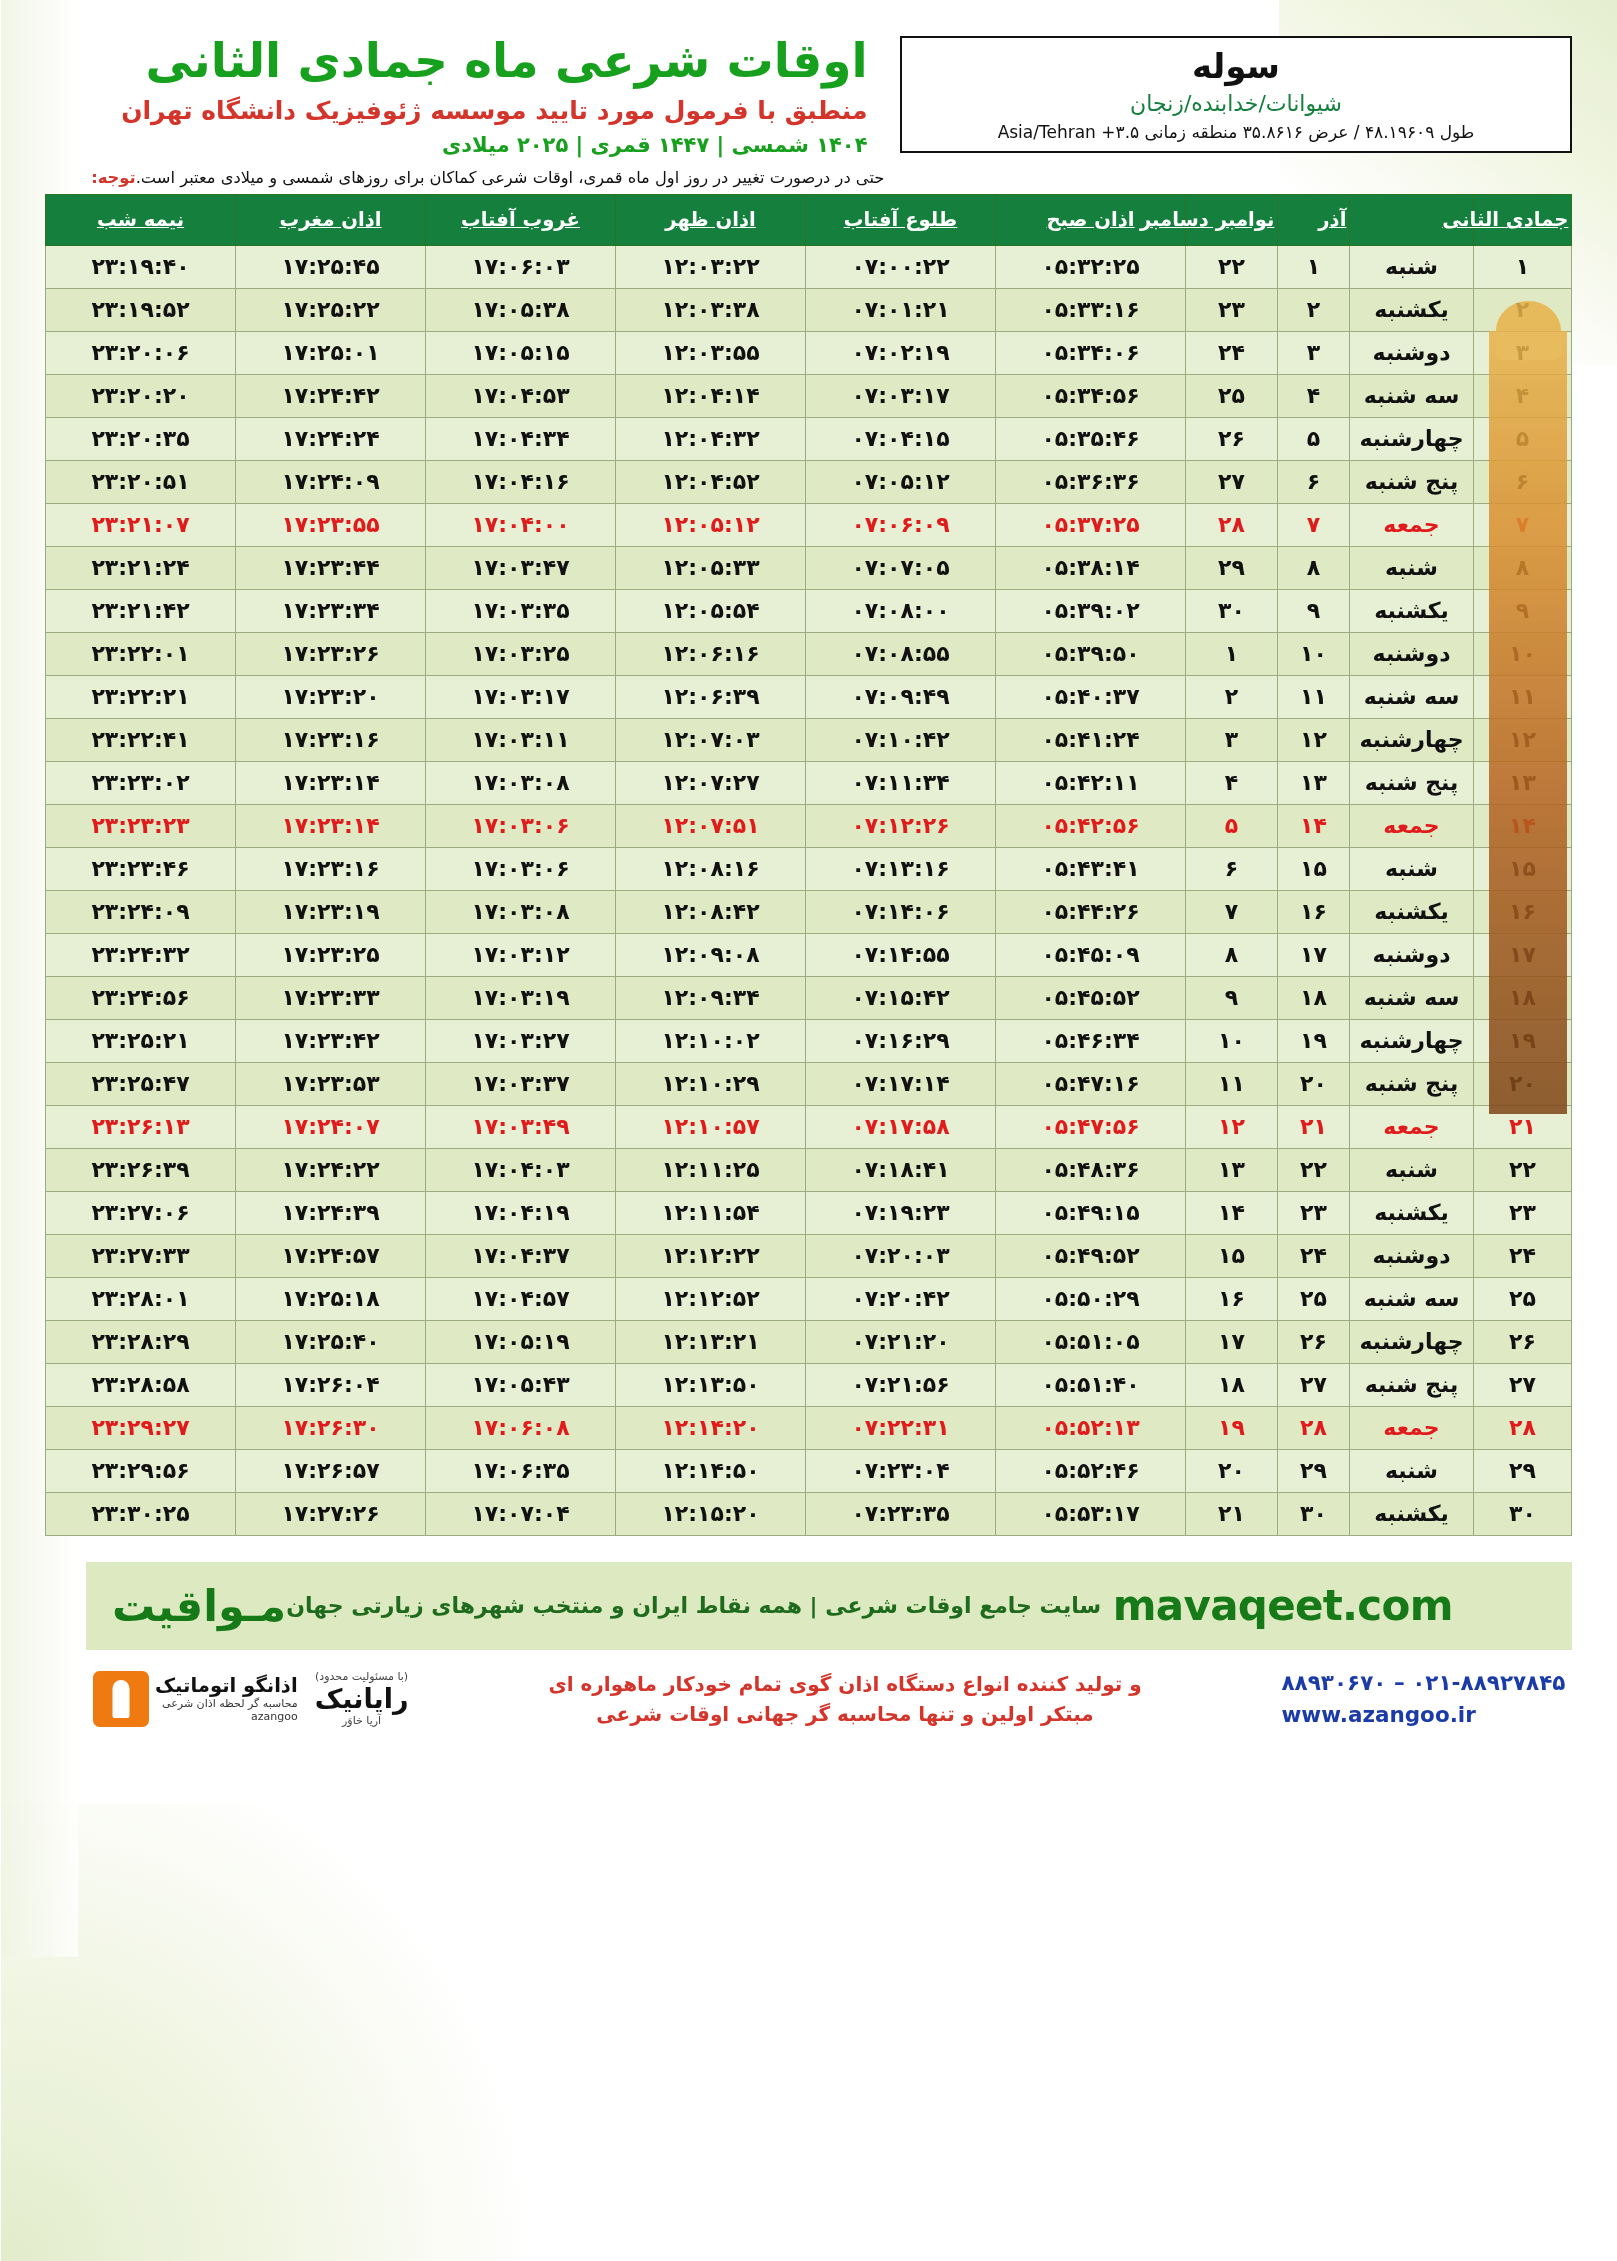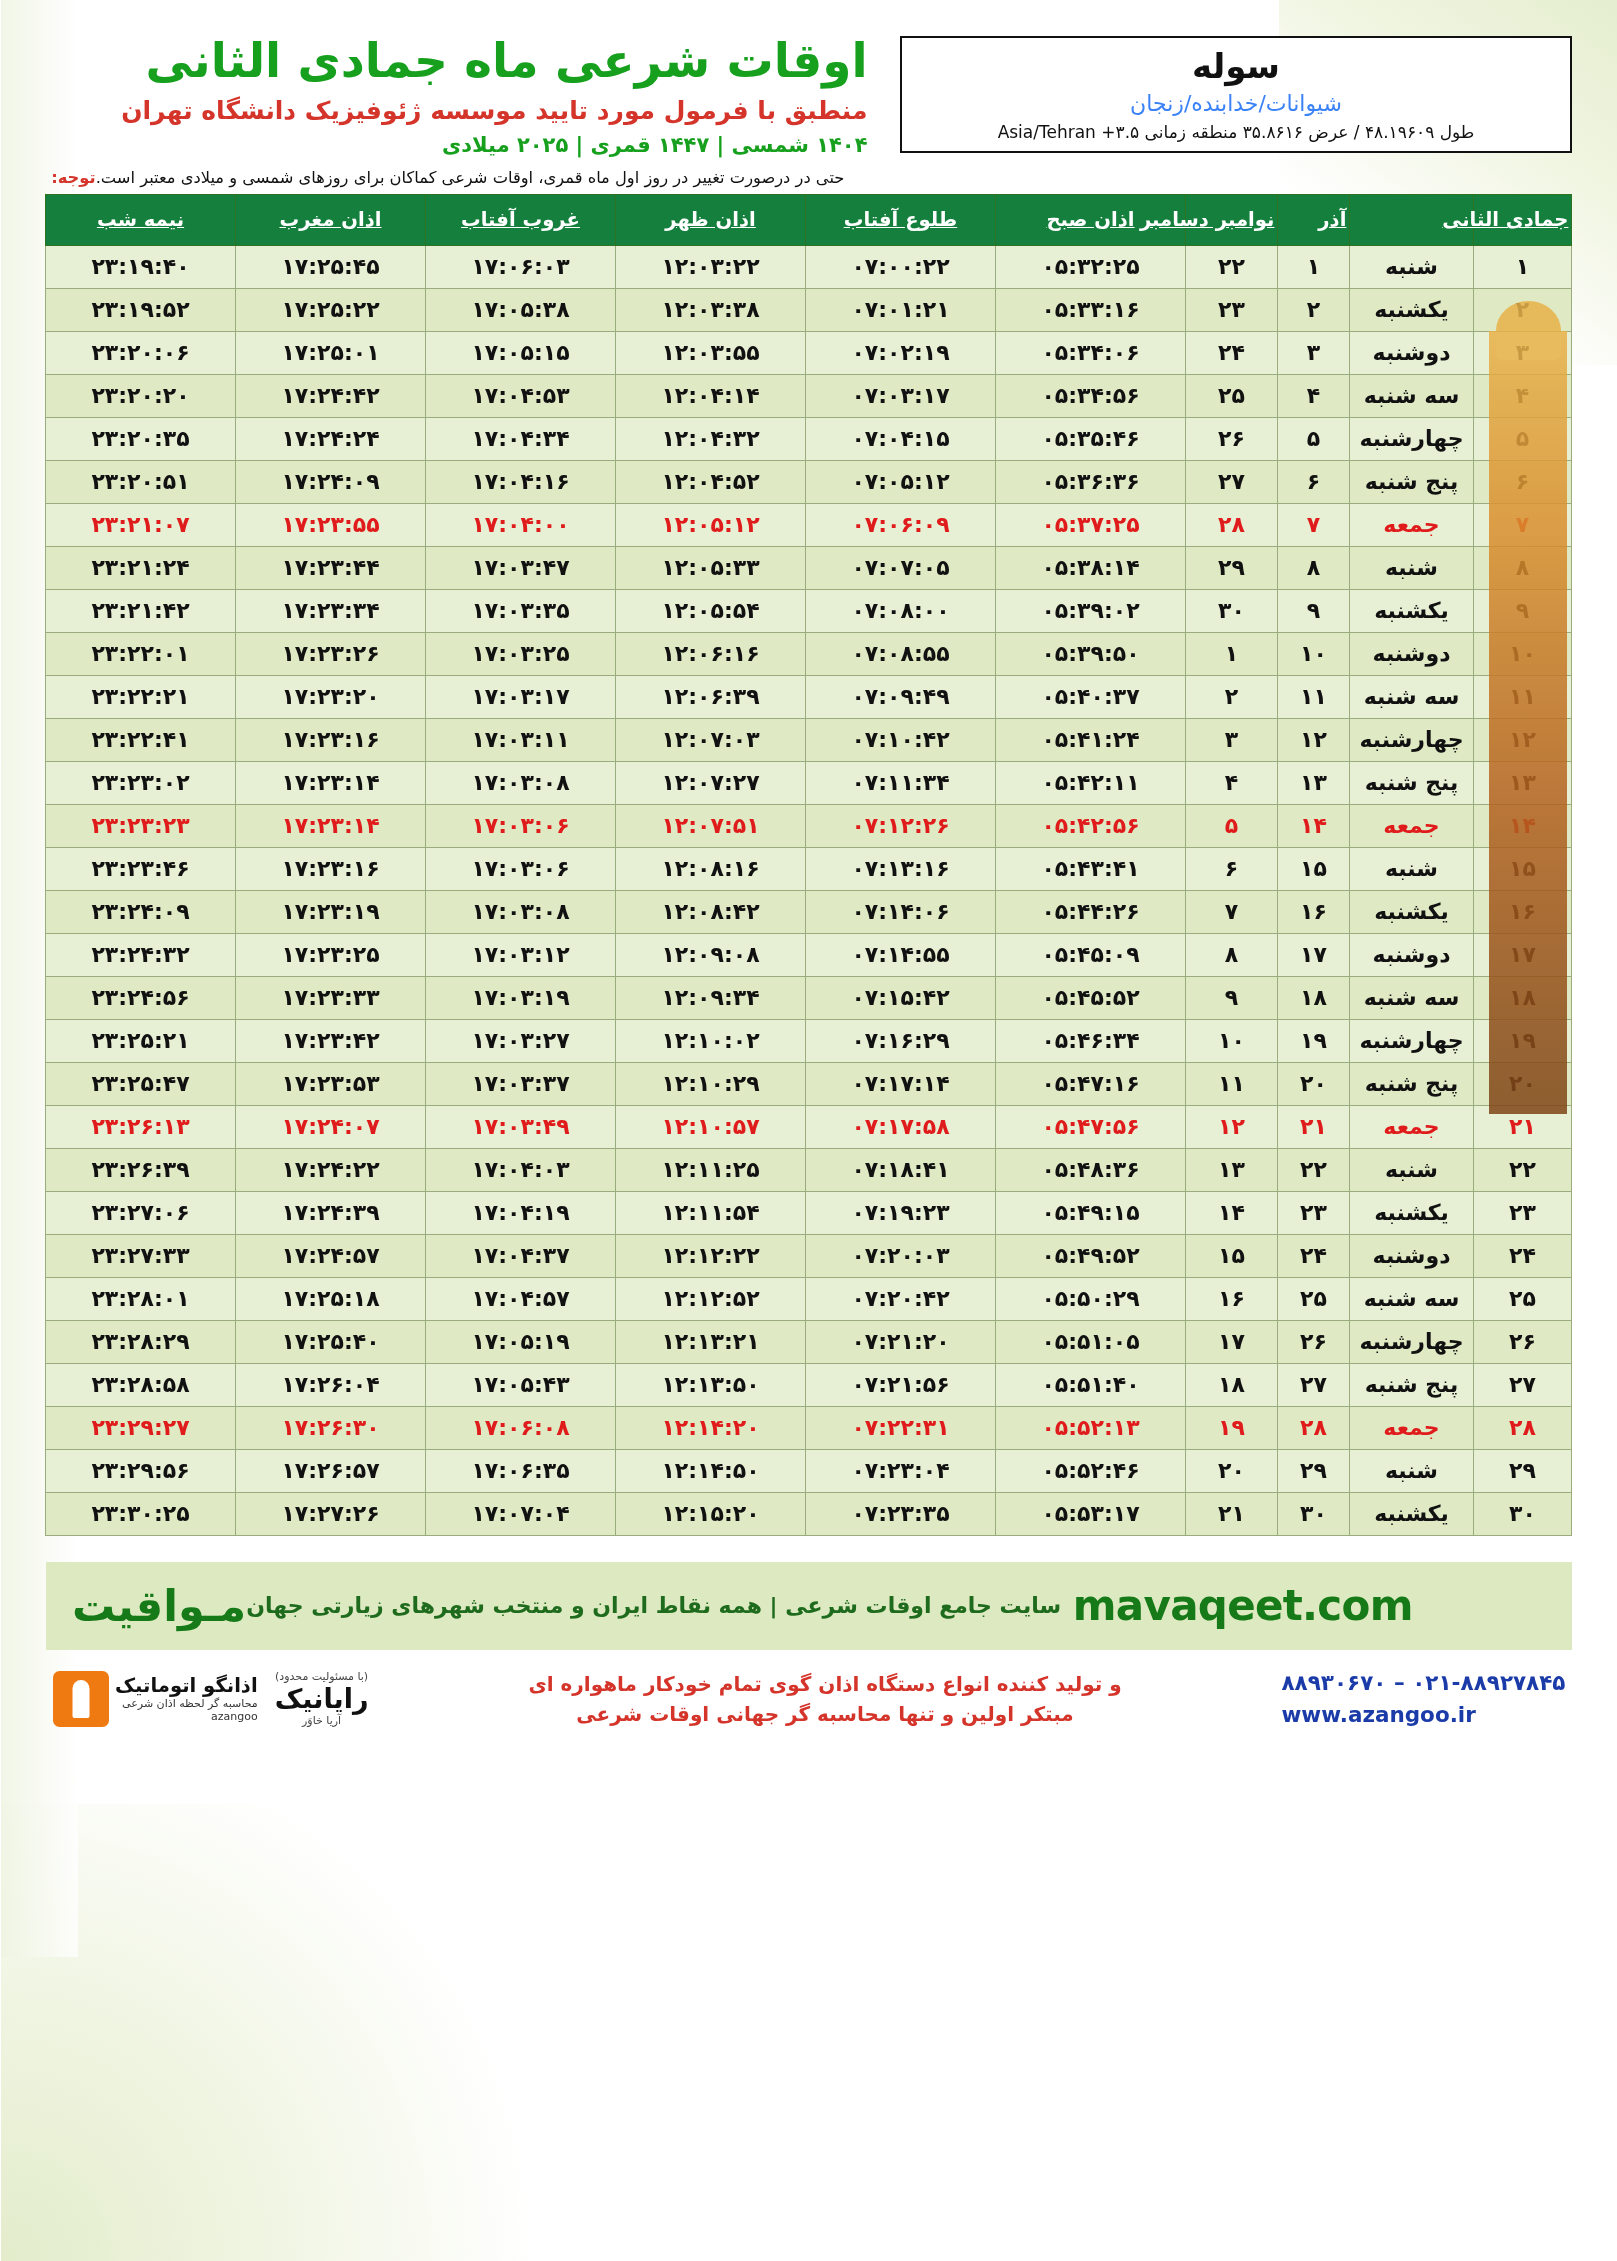--- a/index.html
+++ b/index.html
@@ -21,21 +21,21 @@
   .bg-bottom-left {
     position: absolute; bottom: 0; left: 0; width: 587px; height: 457px;
     background: radial-gradient(circle at 0% 100%, #cfe0a8 0%, #e9f0d4 40%, #ffffff 72%);
     opacity: .6; z-index: 0;
   }
   .bg-left-strip {
     position:absolute; top:0; left:0; width:78px; height:1957px;
     background: linear-gradient(90deg, #eef3e0 0%, #ffffff 100%);
     opacity:.8; z-index:0;
   }
-  .page { position: relative; z-index: 2; width: 1618px; height: 2261px; }
+  .page { position: relative; z-index: 2; width: 1618px; height: 2261px; padding-left: 40px; }
 
   
   .header {
     display: flex; flex-direction: row-reverse; align-items: flex-start;
     padding: 36px 46px 0 46px;
   }
   .title-block { flex: 1; text-align: right; padding-right: 6.5px; }
   .title-main {
     font-size: 47px; font-weight: bold; color: #17a01e; line-height: 1.08;
     letter-spacing: -0.7px;
@@ -44,21 +44,21 @@
     font-size: 25px; font-weight: bold; color: #d4342a; margin-top: 9px;
   }
   .title-dates {
     font-size: 21px; font-weight: bold; color: #17a01e; margin-top: 7.8px;
   }
   .city-box {
     width: 672px; border: 2px solid #111; background: #fff;
     padding: 10.4px 13px 9px 13px; text-align: center; margin-left: 26px;
   }
   .city-name { font-size: 34px; font-weight: bold; color: #111; line-height: 1.1; }
-  .city-region { font-size: 22px; color: #3b82f6; margin-top: 5.2px; }
+  .city-region { font-size: 22px; color: #15803d; margin-top: 5.2px; }
   .city-coords { font-size: 17px; color: #111; margin-top: 6.5px; }
 
   .note-row {
     display: flex; flex-direction: row-reverse; align-items: center;
     padding: 11.7px 46px 6.5px 46px; font-size: 16.3px;
   }
   .note-label { color: #d4342a; font-weight: bold; margin-left: 5.2px; }
   .note-text { color: #111; }
 
   

